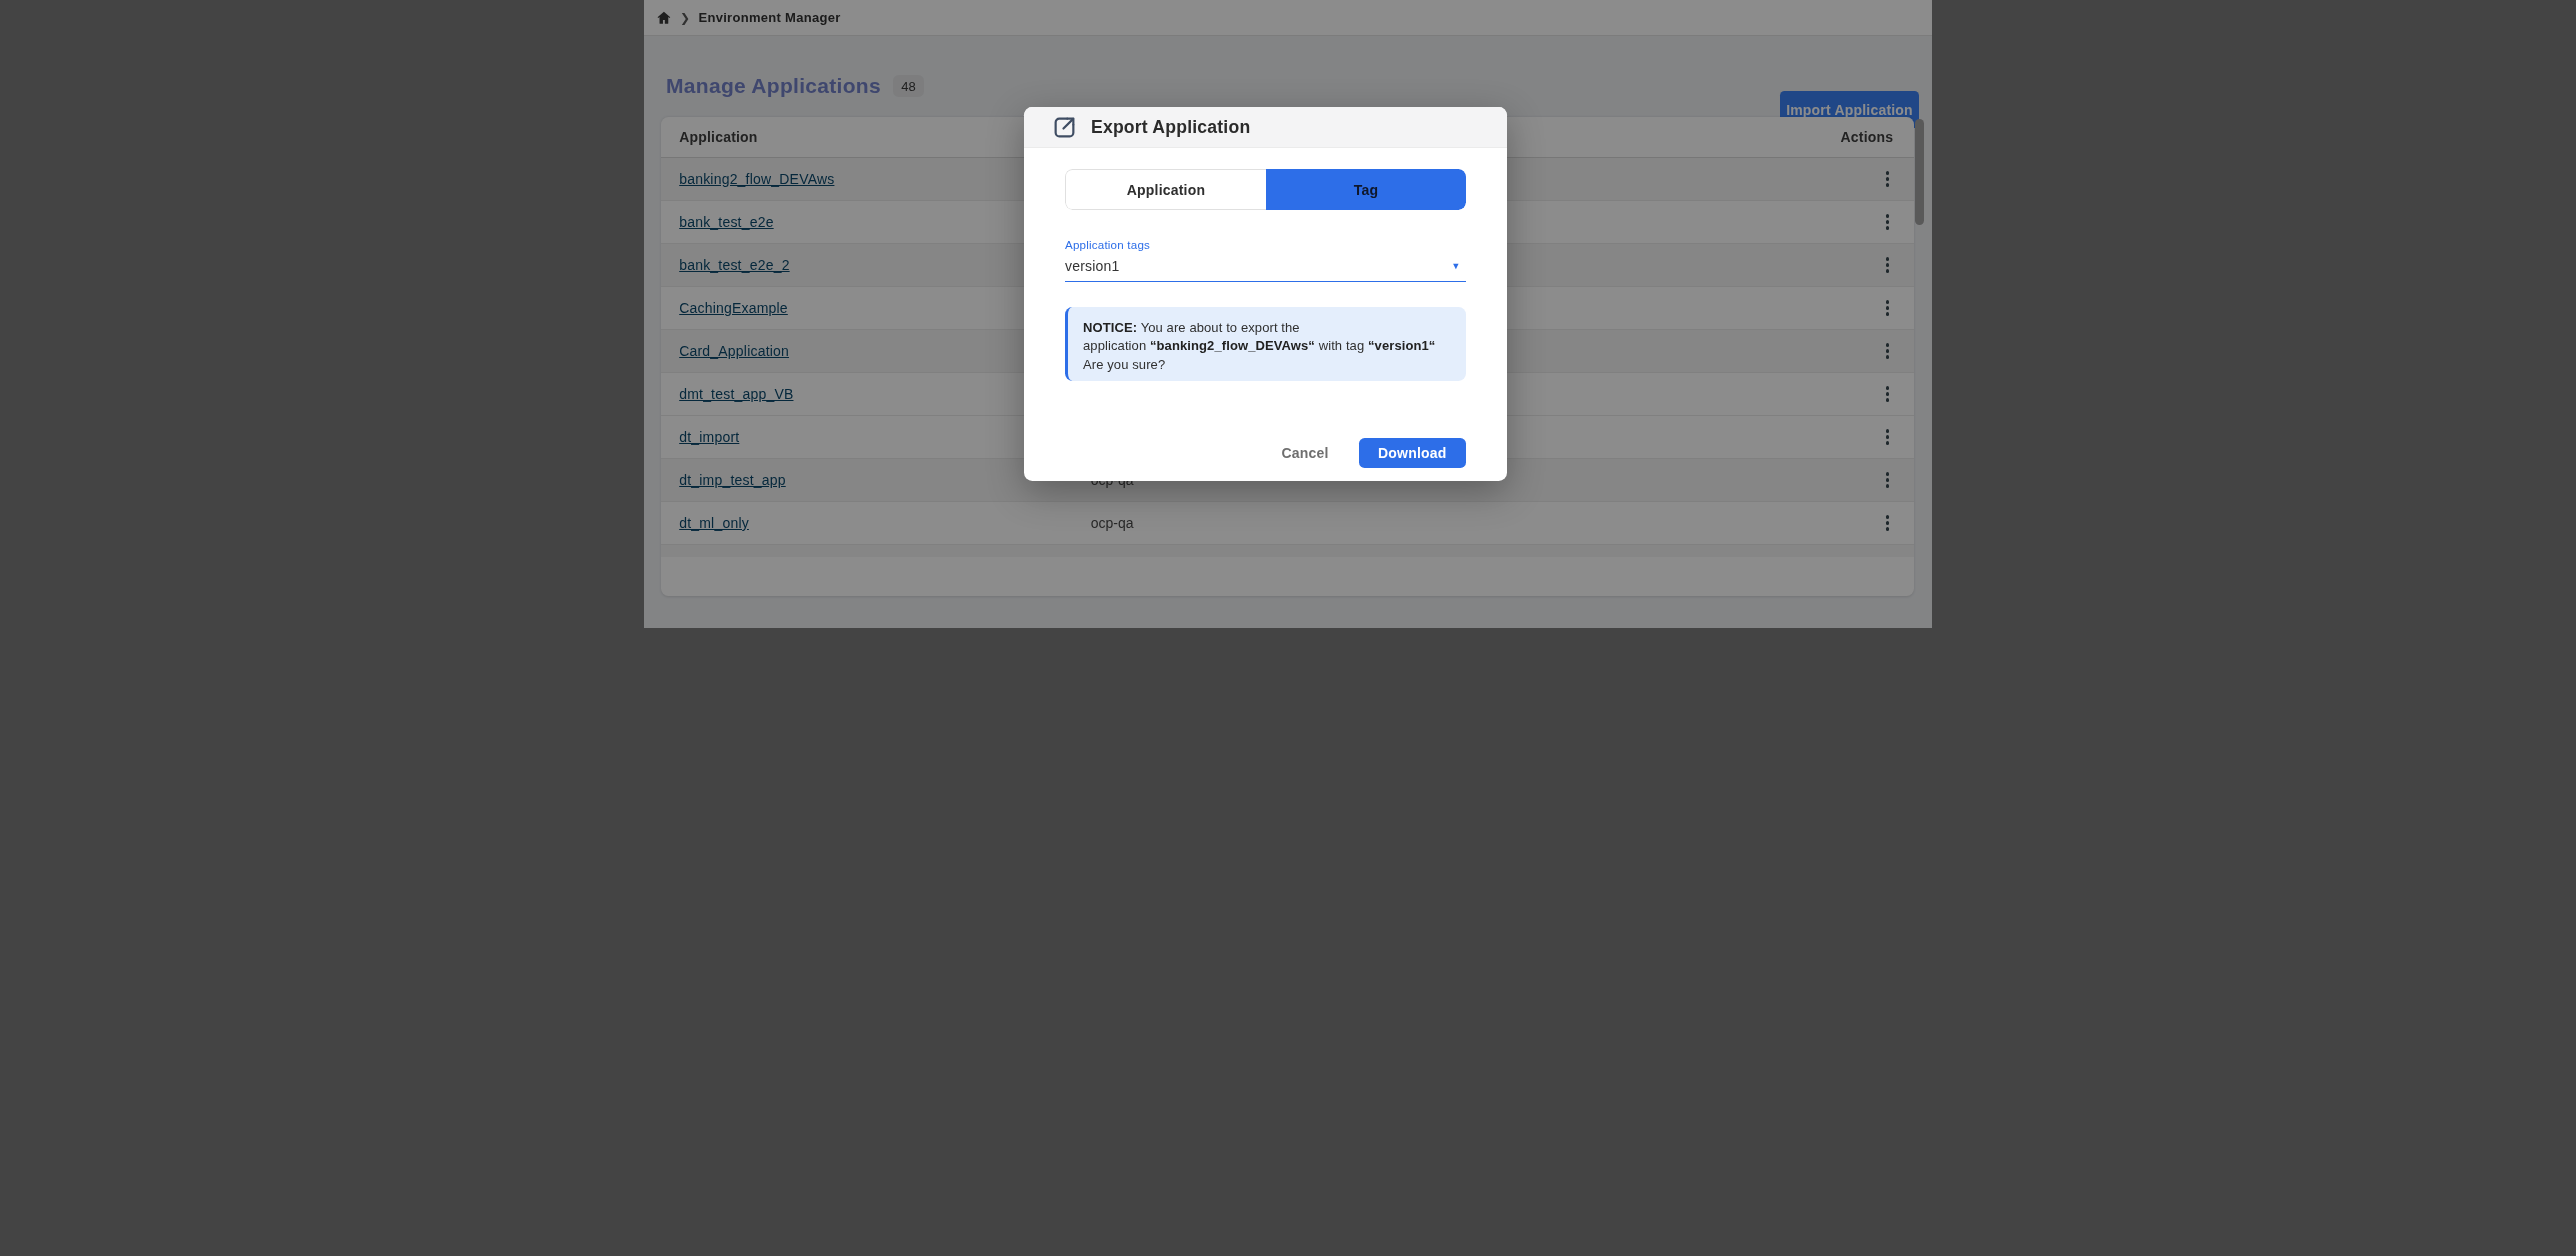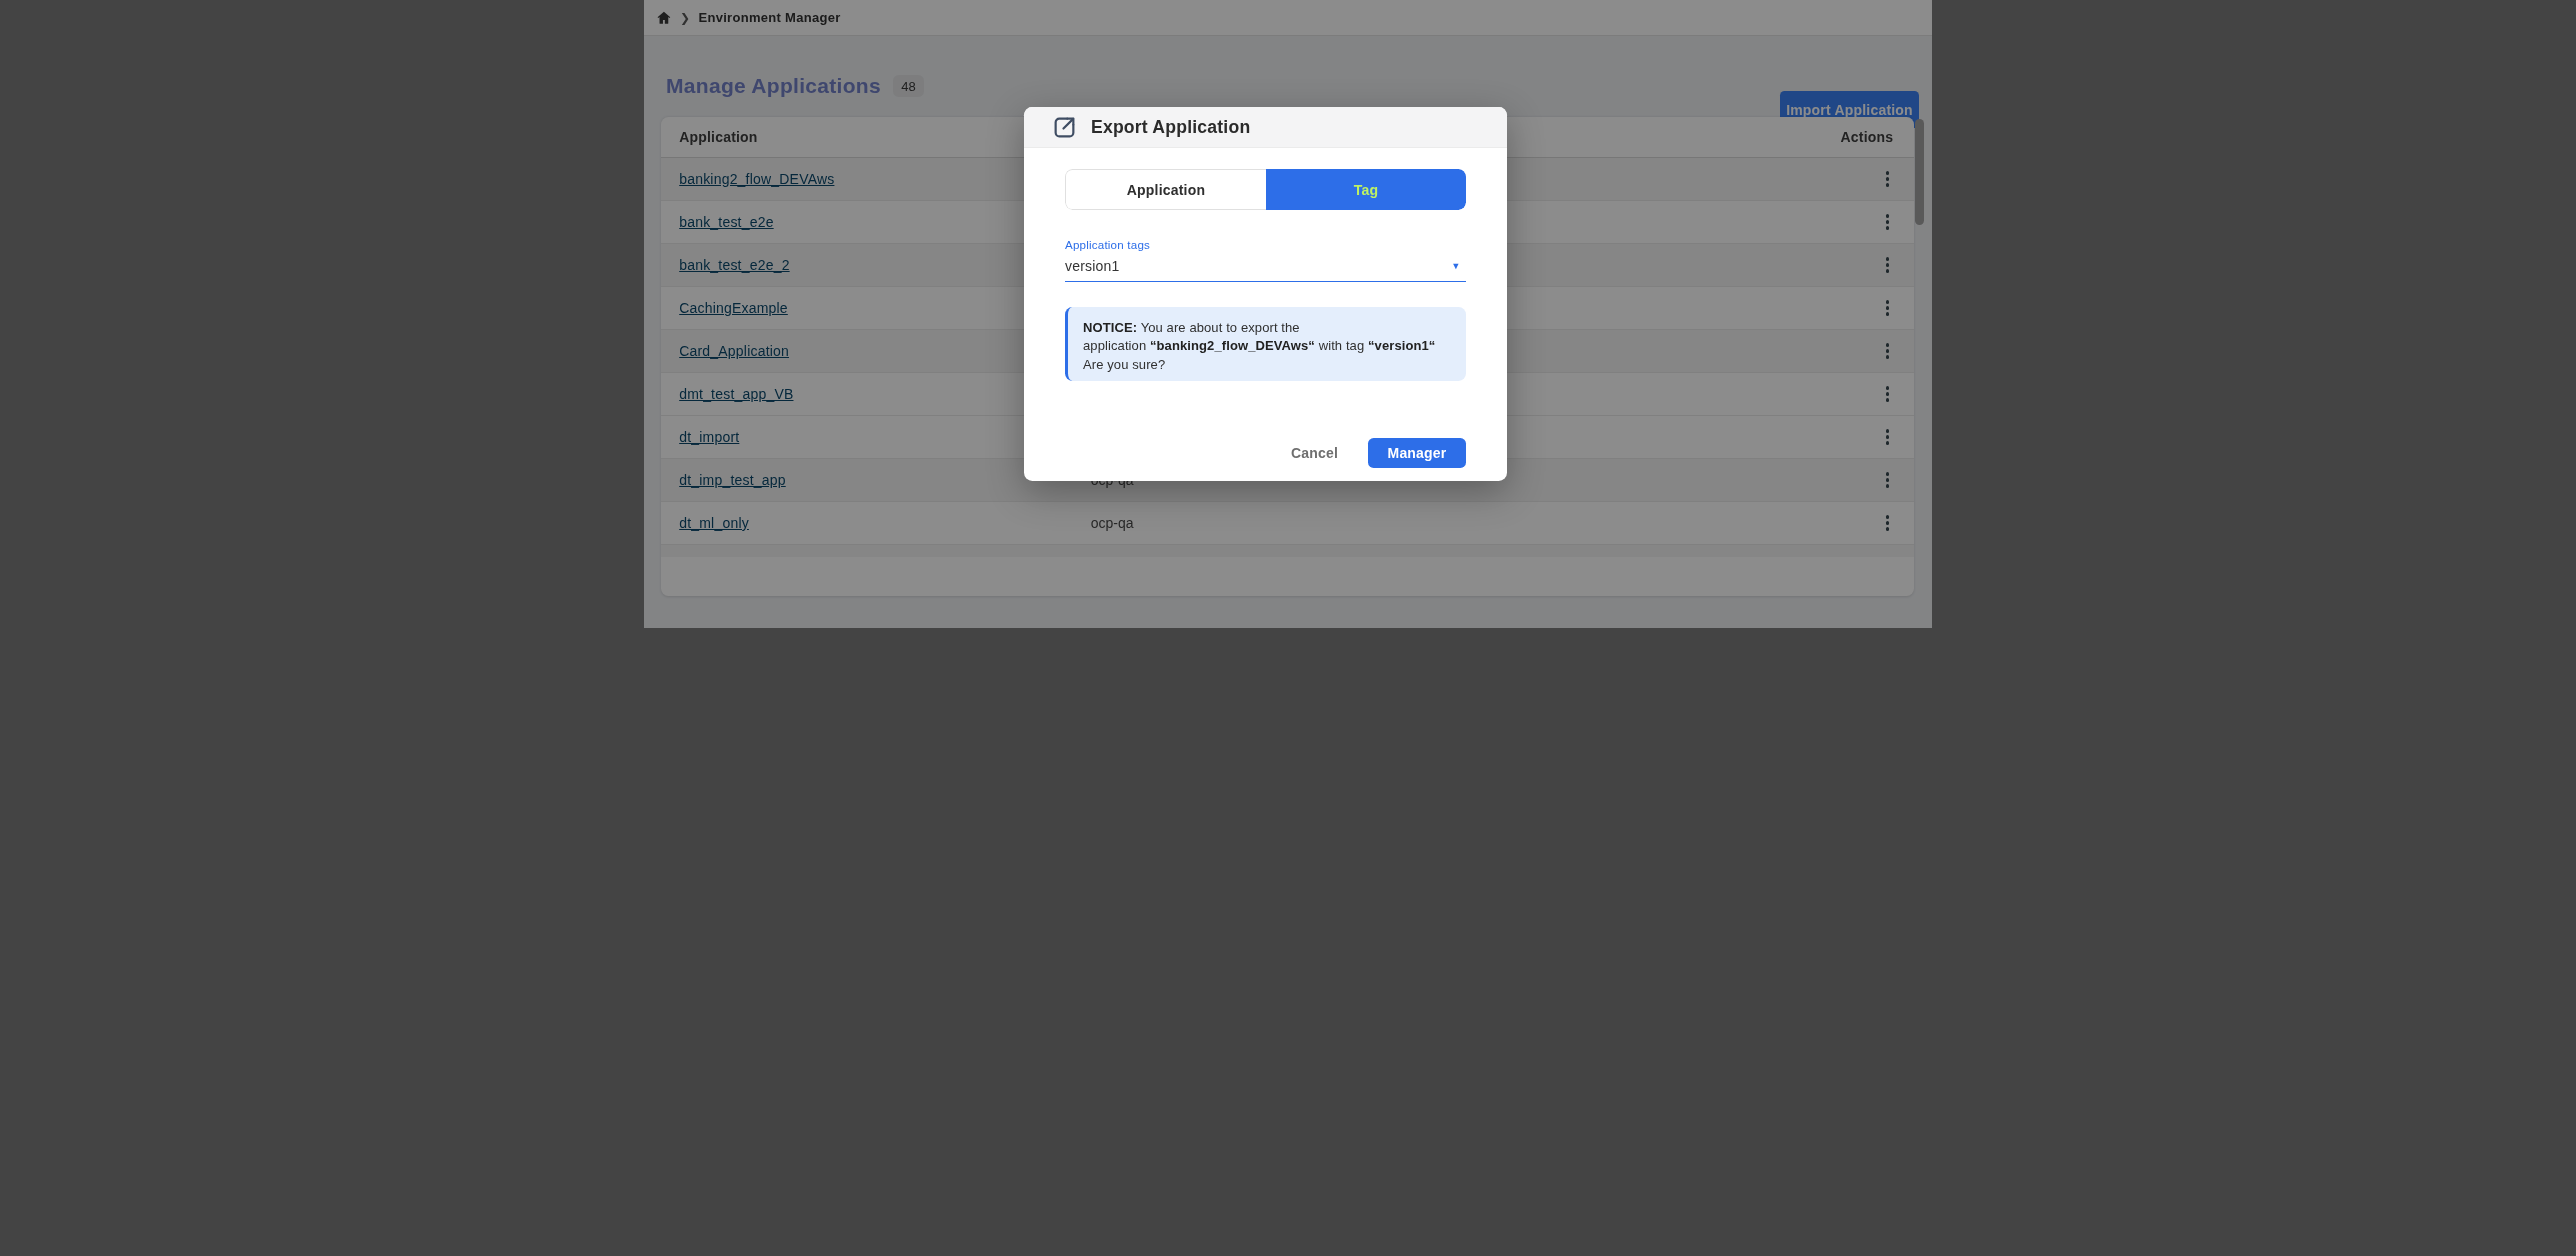--- a/index.html
+++ b/index.html
@@ -82,21 +82,21 @@
   .tabs{
     margin-top:21px;height:41px;display:flex;border-radius:7.4px;overflow:hidden;
     box-shadow:0 0 0 0 transparent;
   }
   .tab{
     flex:1;display:flex;align-items:center;justify-content:center;
     font-size:14px;font-weight:700;cursor:pointer;box-sizing:border-box;
     font-family:inherit;letter-spacing:0.2px;
   }
   .tab.inactive{background:#fff;color:#2f2f2f;border:0.9px solid #e0e0e0;border-right:none;border-radius:7.4px 0 0 7.4px;}
-  .tab.active{background:#2d6ee8;color:#bef264;border:none;border-radius:0 7.4px 7.4px 0;}
+  .tab.active{background:#2d6ee8;color:#0f172a;border:none;border-radius:0 7.4px 7.4px 0;}
   .select-group{margin-top:28px;cursor:pointer;}
   .select-label{font-size:11.6px;color:#2d6ee8;letter-spacing:0.2px;}
   .select-value-row{
     display:flex;align-items:center;justify-content:space-between;
     padding:6.5px 1.9px 7.4px 0;border-bottom:1.9px solid #2d6ee8;
   }
   .select-value{font-size:14px;color:#333;letter-spacing:0.2px;}
   .select-caret{font-size:9.3px;color:#2d6ee8;margin-right:3.7px;}
   .notice{
     margin-top:25px;background:#e4eefc;border-left:3.7px solid #2d6ee8;border-radius:7.4px;
@@ -256,18 +256,18 @@
 
       <div class="notice">
         <b>NOTICE:</b><span> You are about to export the</span><br>
         <span>application </span><b>“banking2_flow_DEVAws“</b><span> with tag </span><b>“version1“</b><br>
         <span>Are you sure?</span>
       </div>
     </div>
 
     <div class="modal-footer">
       <button class="cancel-btn">Cancel</button>
-      <button class="download-btn">Manager</button>
+      <button class="download-btn">Download</button>
     </div>
   </div>
 
 </div>
 
 
 </body></html>

